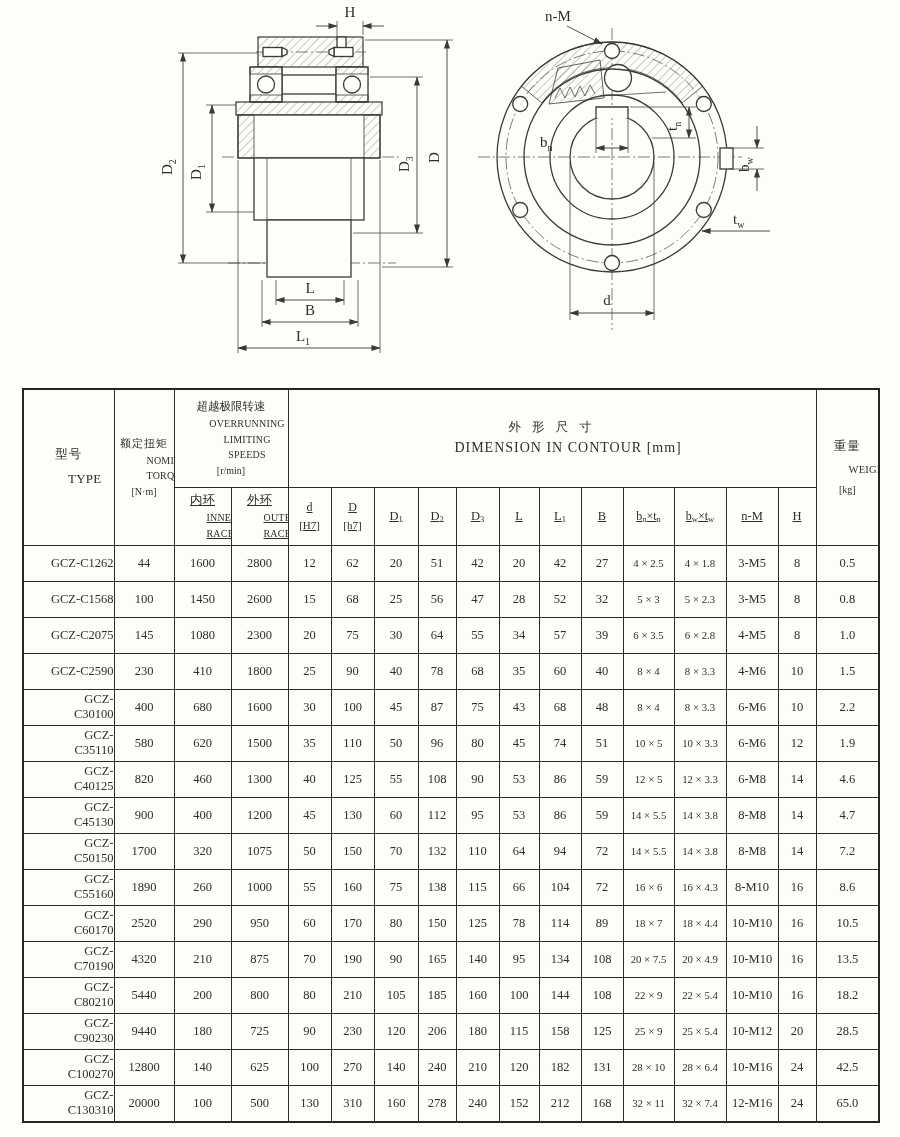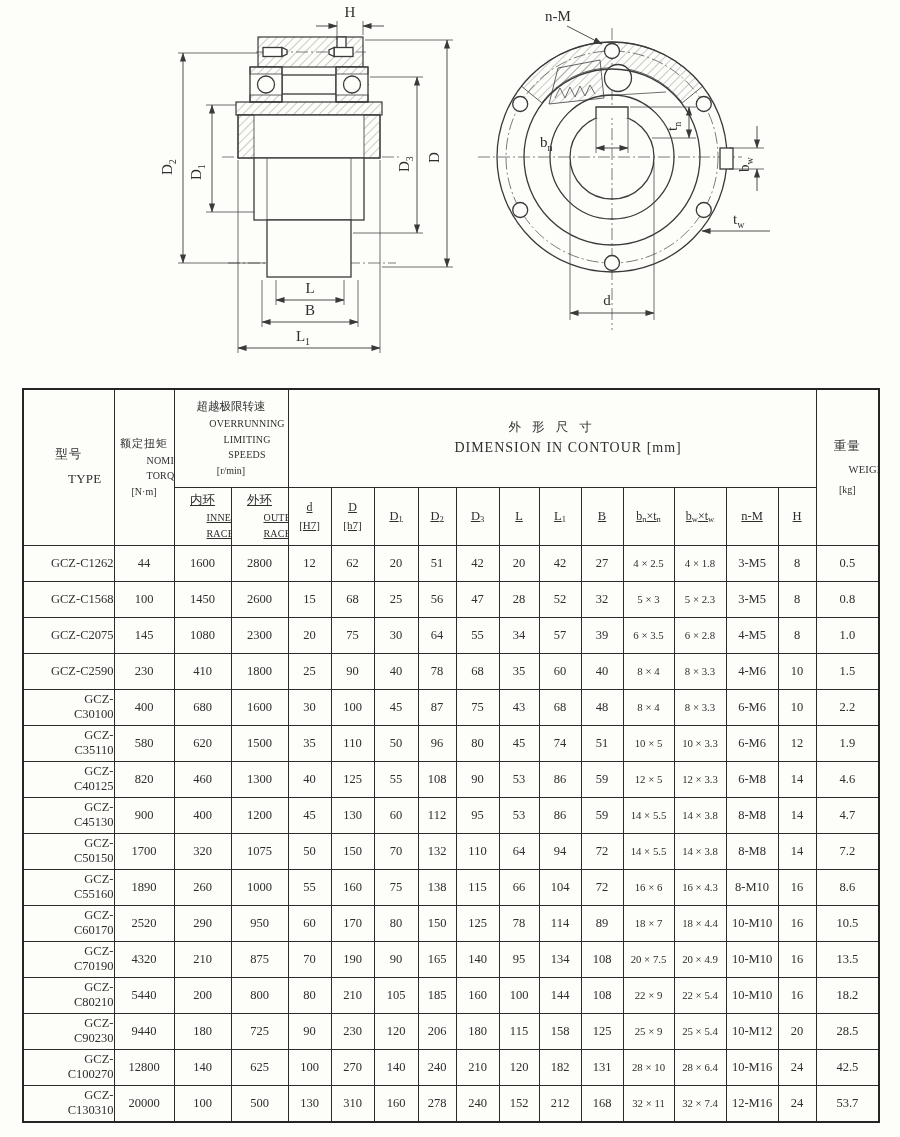--- a/index.html
+++ b/index.html
@@ -552,16 +552,16 @@
         <td>160</td>
         <td>278</td>
         <td>240</td>
         <td>152</td>
         <td>212</td>
         <td>168</td>
         <td class="c-bt">32 × 11</td>
         <td class="c-bt">32 × 7.4</td>
         <td>12-M16</td>
         <td>24</td>
-        <td>53.7</td>
+        <td>65.0</td>
       </tr>
     </tbody>
 </table>
 
 </body></html>

